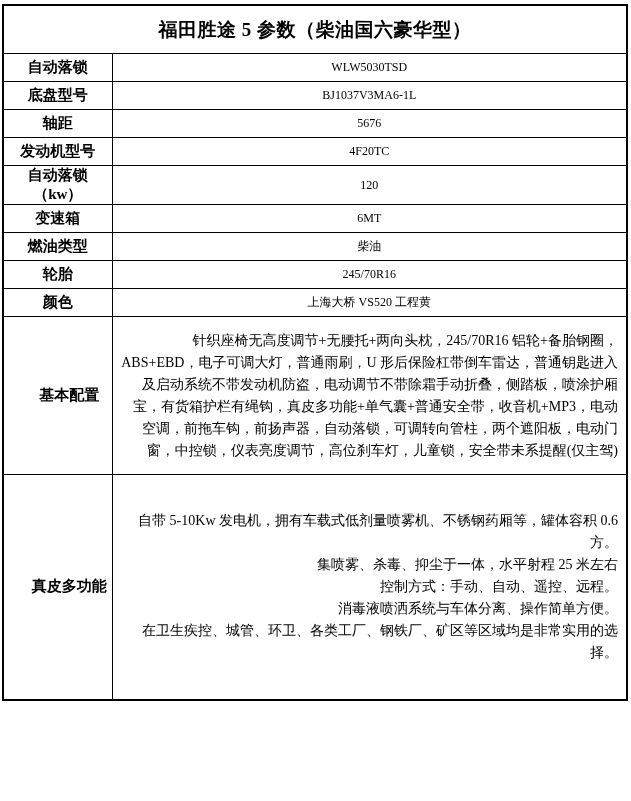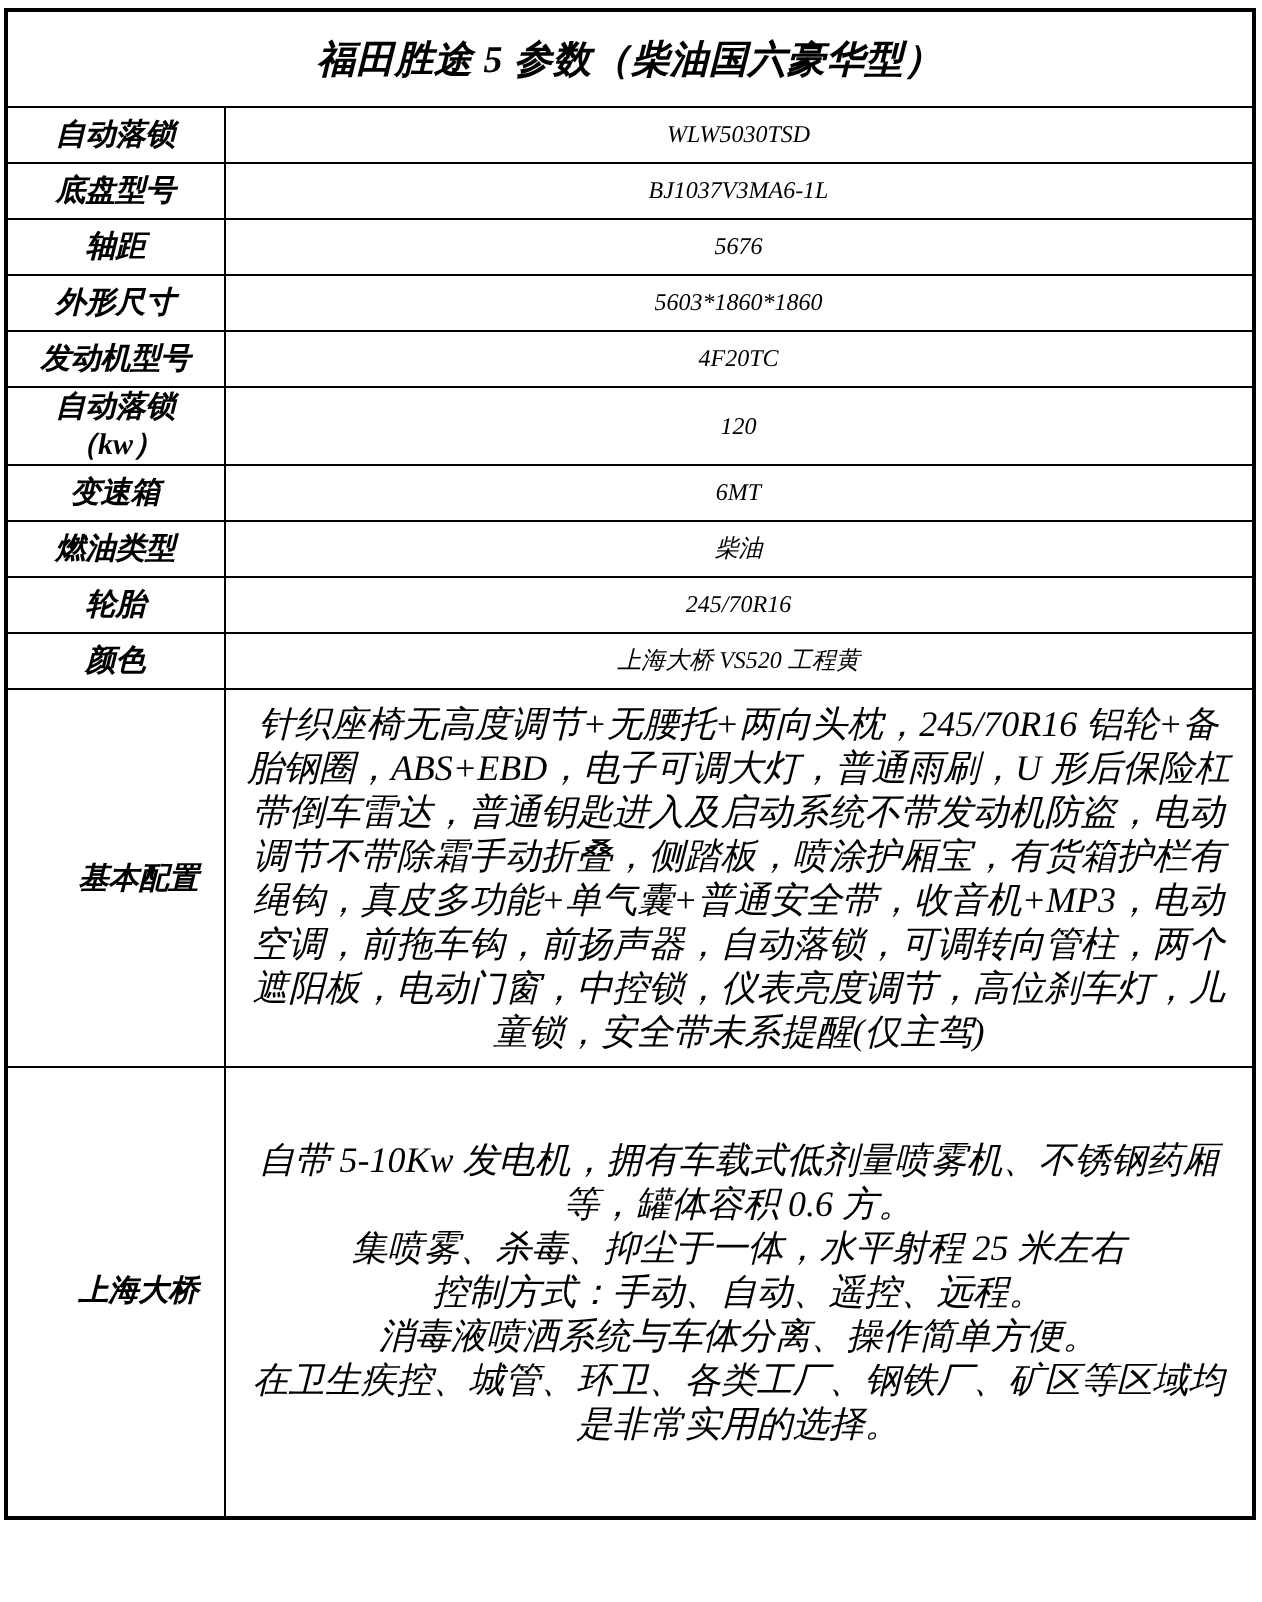--- a/index.html
+++ b/index.html
@@ -11,21 +11,20 @@
   body {
     font-family: "Liberation Serif", "DejaVu Serif", serif;
     color: #000000;
   }
   .doc {
     width: 631px;
     height: 801px;
     background: #ffffff;
     box-sizing: border-box;
     padding-top: 4px;
-    font-style: italic;
   }
   table.spec-table {
     border-collapse: collapse;
     table-layout: fixed;
     width: 624px;
     margin-left: 2px;
     border: 2px solid #000000;
   }
   table.spec-table td, table.spec-table th {
     border: 1px solid #000000;
@@ -57,23 +56,23 @@
     padding: 0 6px;
   }
   .para-label-cell {
     text-align: center;
     vertical-align: middle;
     font-size: 15px;
     font-weight: bold;
     padding-left: 24px;
   }
   .para-cell {
-    text-align: center;
+    text-align: right;
     vertical-align: middle;
-    font-size: 18px;
+    font-size: 14px;
     line-height: 22px;
     padding: 6px 8px;
   }
   .basic-row-height { height: 158px; }
   .upper-row-height { height: 225px; }
   .para-cell p {
     margin: 0;
     padding: 0;
   }
 </style>
@@ -96,24 +95,20 @@
       </tr>
       <tr>
         <td class="label-cell">底盘型号</td>
         <td class="value-cell">BJ1037V3MA6-1L</td>
       </tr>
       <tr>
         <td class="label-cell">轴距</td>
         <td class="value-cell">5676</td>
       </tr>
       <tr>
-        <td class="label-cell">外形尺寸</td>
-        <td class="value-cell">5603*1860*1860</td>
-      </tr>
-      <tr>
         <td class="label-cell">发动机型号</td>
         <td class="value-cell">4F20TC</td>
       </tr>
       <tr>
         <td class="label-cell">自动落锁（kw）</td>
         <td class="value-cell">120</td>
       </tr>
       <tr>
         <td class="label-cell">变速箱</td>
         <td class="value-cell">6MT</td>
@@ -130,21 +125,21 @@
         <td class="label-cell">颜色</td>
         <td class="value-cell">上海大桥 VS520 工程黄</td>
       </tr>
       <tr class="basic-row-height">
         <td class="para-label-cell">基本配置</td>
         <td class="para-cell">
           <p>针织座椅无高度调节+无腰托+两向头枕，245/70R16 铝轮+备胎钢圈，ABS+EBD，电子可调大灯，普通雨刷，U 形后保险杠带倒车雷达，普通钥匙进入及启动系统不带发动机防盗，电动调节不带除霜手动折叠，侧踏板，喷涂护厢宝，有货箱护栏有绳钩，真皮多功能+单气囊+普通安全带，收音机+MP3，电动空调，前拖车钩，前扬声器，自动落锁，可调转向管柱，两个遮阳板，电动门窗，中控锁，仪表亮度调节，高位刹车灯，儿童锁，安全带未系提醒(仅主驾)</p>
         </td>
       </tr>
       <tr class="upper-row-height">
-        <td class="para-label-cell">上海大桥</td>
+        <td class="para-label-cell">真皮多功能</td>
         <td class="para-cell">
           <p>自带 5-10Kw 发电机，拥有车载式低剂量喷雾机、不锈钢药厢等，罐体容积 0.6 方。</p>
           <p>集喷雾、杀毒、抑尘于一体，水平射程 25 米左右</p>
           <p>控制方式：手动、自动、遥控、远程。</p>
           <p>消毒液喷洒系统与车体分离、操作简单方便。</p>
           <p>在卫生疾控、城管、环卫、各类工厂、钢铁厂、矿区等区域均是非常实用的选择。</p>
         </td>
       </tr>
     </tbody>
   </table>

